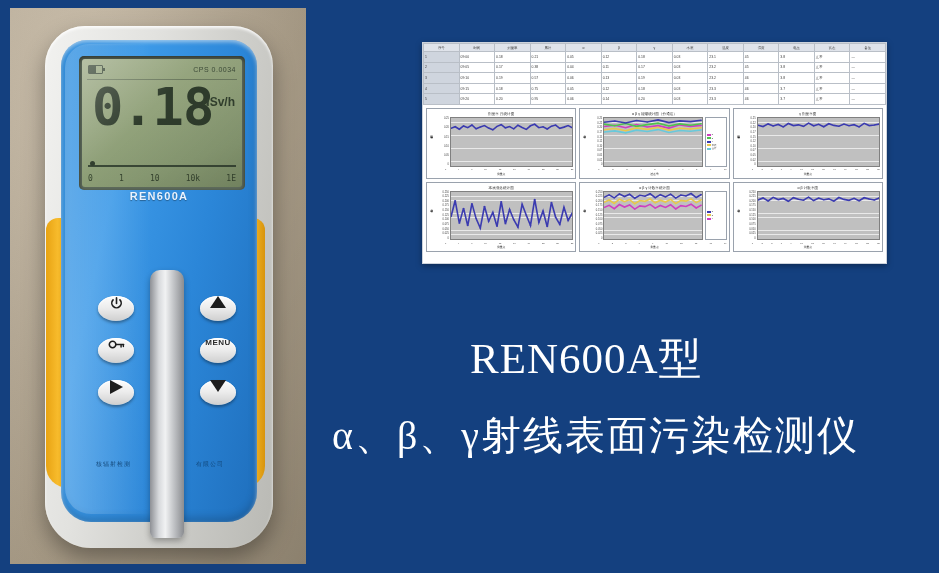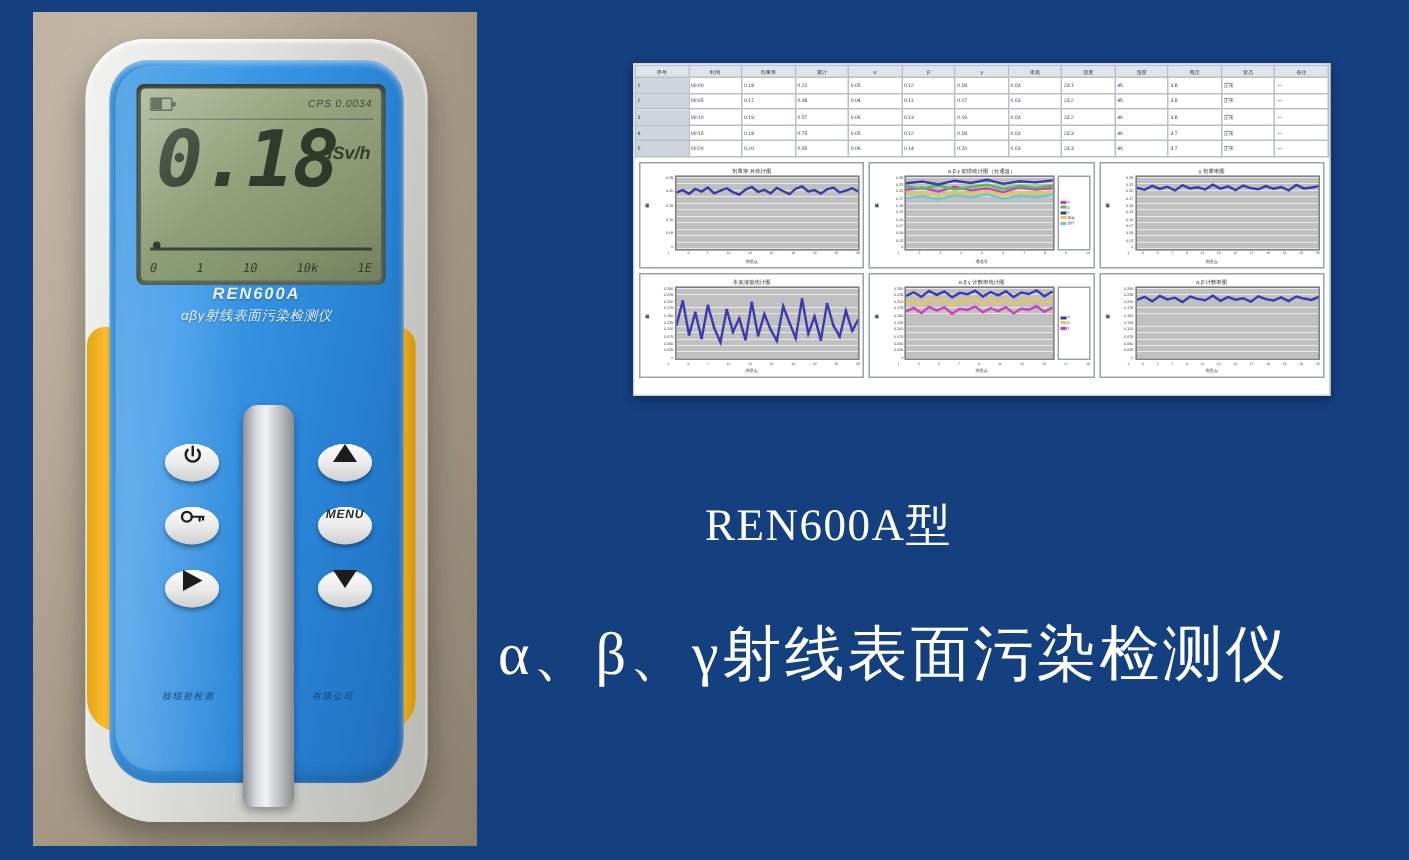--- a/index.html
+++ b/index.html
@@ -9,24 +9,23 @@
     background:#14407f;
     font-family:"Liberation Sans", sans-serif;
     position:relative;
   }
 
   
   .abs{position:absolute;}
 
   
   #photo-panel{
-    left:22px;top:8px;width:296px;height:556px;
+    left:10px;top:8px;width:296px;height:556px;
     background:#b5a893;
     overflow:hidden;
-    font-style:italic;
   }
   
   #photo-bg{
     left:0;top:0;width:296px;height:556px;
     background:
       radial-gradient(ellipse at 30% 18%, #c8bba6 0%, #b4a792 46%, #a2957f 100%);
   }
   #photo-bg:after{
     content:"";position:absolute;left:0;top:0;right:0;bottom:0;
     background:linear-gradient(115deg, rgba(255,255,255,.10) 0%, rgba(0,0,0,.05) 55%, rgba(0,0,0,.14) 100%);
@@ -188,21 +187,21 @@
   .legend-swatch{width:4px;height:2px;flex:0 0 auto;}
   .xticks{
     display:flex;justify-content:space-between;font-size:2.3px;color:#444;
     padding:0 0 0 16px;height:5px;align-items:center;
   }
   .xlabel{font-size:2.8px;text-align:center;color:#333;height:5px;line-height:5px;}
 
   
   #title-1{
     left:470px;top:330px;width:460px;
-    color:#ffffff;font-family:"Liberation Serif", serif;font-size:30px;letter-spacing:1px;
+    color:#ffffff;font-family:"Liberation Serif", serif;font-size:43px;letter-spacing:1px;
   }
   #title-2{
     left:332px;top:408px;width:600px;
     color:#ffffff;font-family:"Liberation Serif", serif;font-size:40px;letter-spacing:2px;
   }
 </style>
 </head>
 <body>
 
 <div class="abs" id="photo-panel">
@@ -230,21 +229,20 @@
           <span>1</span>
           <span>10</span>
           <span>10k</span>
           <span>1E</span>
         </div>
     </div>
   </div>
 
   <div class="abs" id="model-block">
     <div id="model-name">REN600A</div>
-    <div id="model-desc">αβγ射线表面污染检测仪</div>
   </div>
 
   <div class="key" id="key-power">
     <svg width="15" height="15" viewBox="0 0 24 24">
       <path d="M12 3 L12 12" stroke="#1d1d1d" stroke-width="2.6" stroke-linecap="round" fill="none"></path>
       <path d="M6.5 6.2 A7.5 7.5 0 1 0 17.5 6.2" stroke="#1d1d1d" stroke-width="2.6" fill="none" stroke-linecap="round"></path>
     </svg>
   </div>
   <div class="key" id="key-mode">
     <svg width="17" height="13" viewBox="0 0 26 18">

